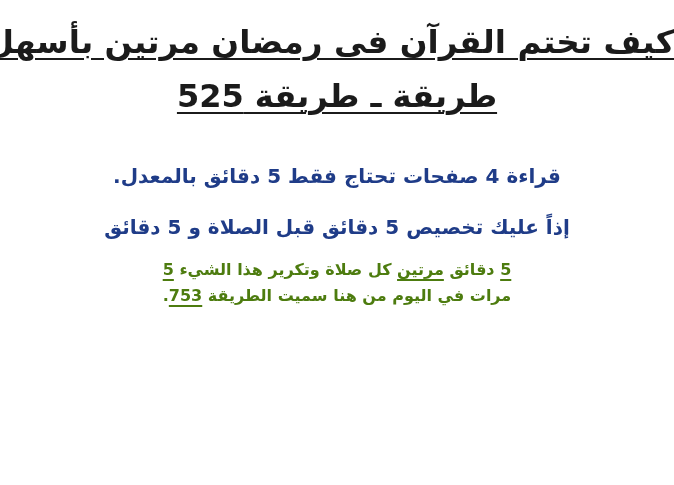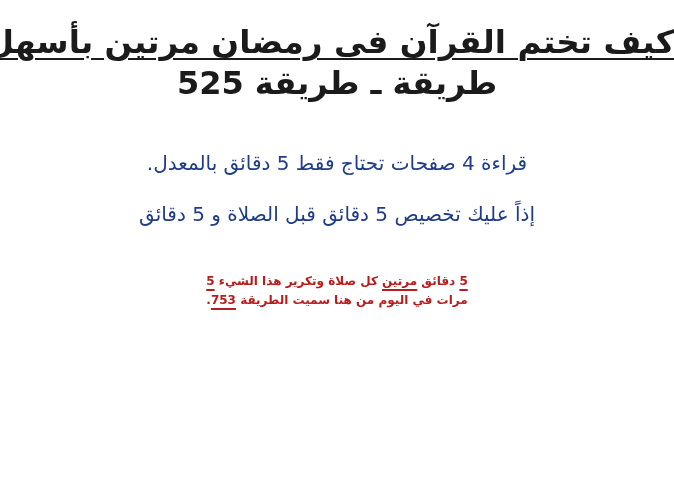--- a/index.html
+++ b/index.html
@@ -36,44 +36,45 @@
     white-space: nowrap;
     letter-spacing: -0.2px;
   }
   .title-line-1 {
     text-decoration: underline;
     text-underline-offset: 5px;
     text-decoration-thickness: 2px;
     transform: scaleX(1.02);
   }
   .title-line-2 {
+    text-decoration: underline;
     text-underline-offset: 5px;
     text-decoration-thickness: 2px;
-    margin-top: 0;
+    margin-top: 13px;
   }
 
   
   .body-block {
     margin-top: 44px;
     padding: 0 40px;
     text-align: center;
   }
   .para {
     color: #1f3c88;
-    font-weight: normal;
+    font-weight: bold;
     font-size: 20px;
     line-height: 1.55;
     margin: 0 0 20px 0;
   }
   .para-2 {
-    margin-bottom: 42px;
+    margin-bottom: 14px;
   }
   .para-brown {
-    color: #b91c1c;
-    font-size: 12px;
+    color: #4d7c0f;
+    font-size: 16px;
     font-weight: bold;
     line-height: 1.6;
     margin: 0;
   }
   .u {
     text-decoration: underline;
     text-underline-offset: 4px;
     text-decoration-thickness: 2px;
   }
   .spaced {

